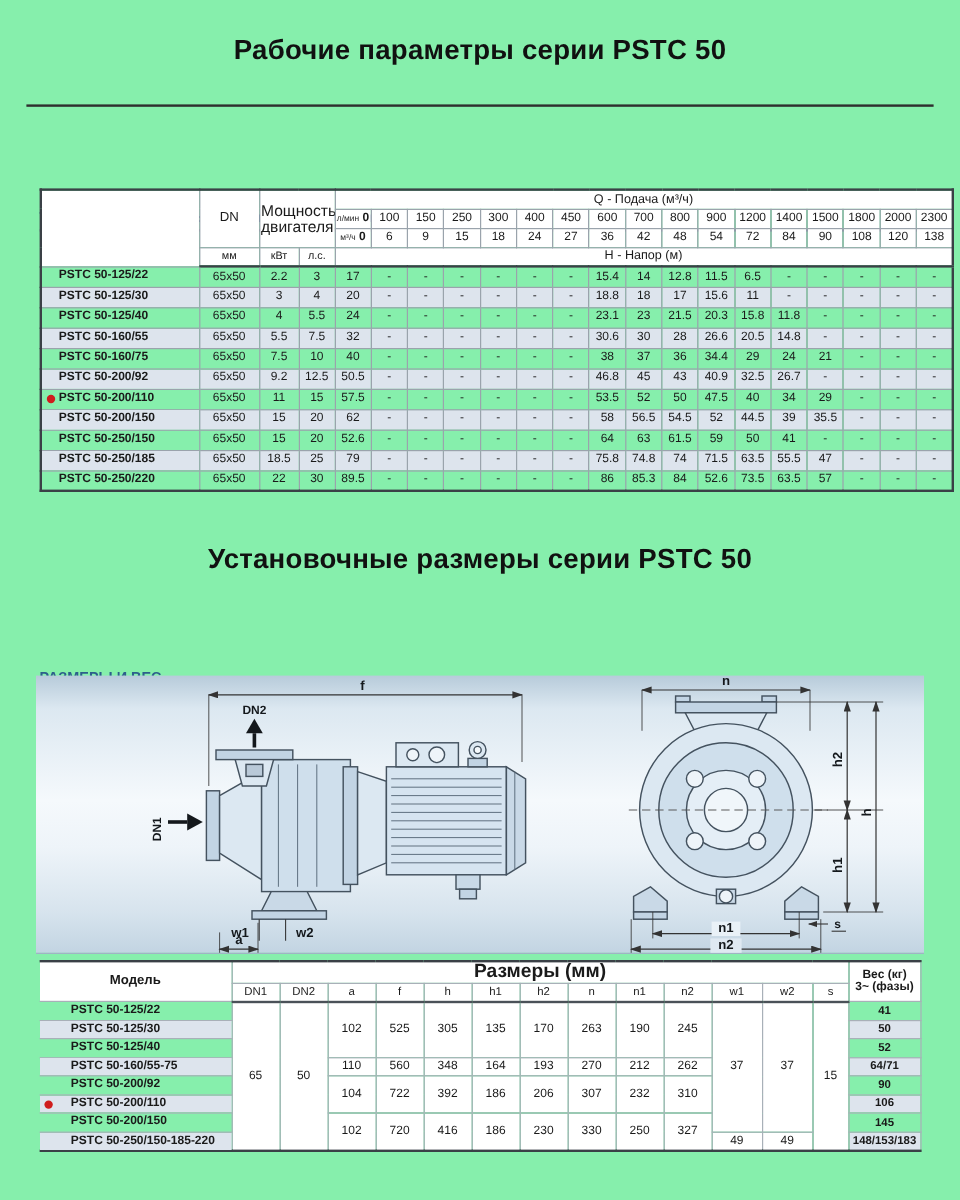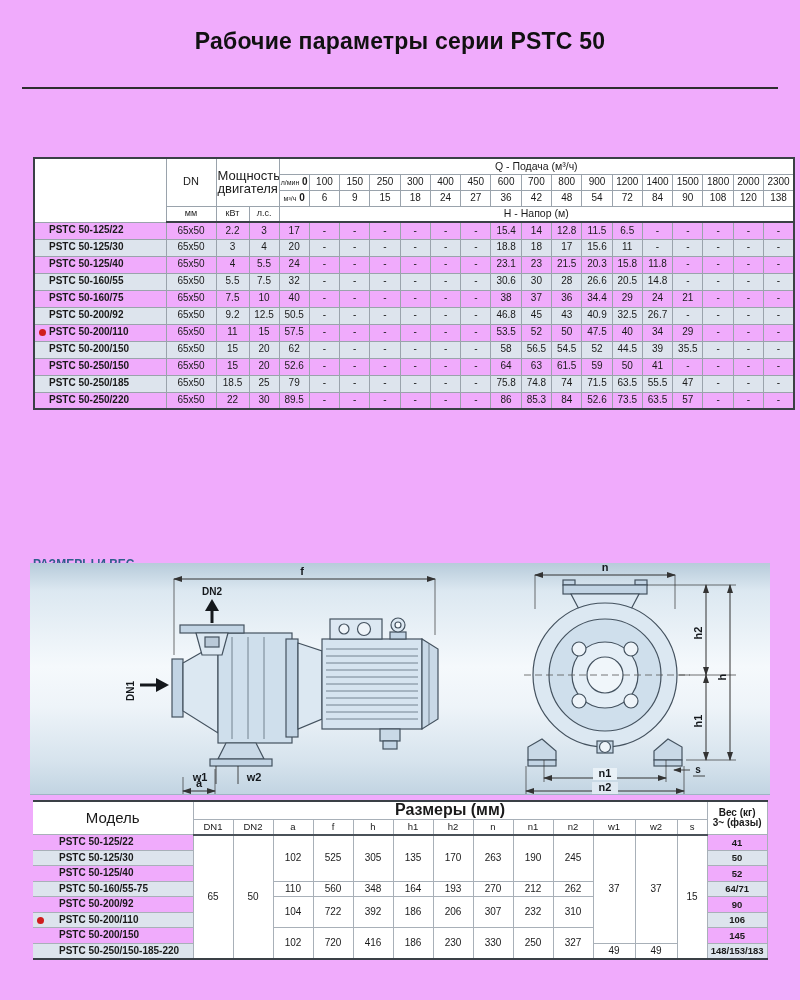--- a/index.html
+++ b/index.html
@@ -1,19 +1,19 @@
 <!DOCTYPE html>
 <html><head>
 <meta charset="utf-8">
 <style>
   * { margin:0; padding:0; box-sizing:border-box; }
   html,body { background:#ffffff; }
   .page {
     position:relative; width:800px; height:1000px; margin:0 auto;
-    background:#f0abfc; font-family:"Liberation Sans", sans-serif; color:#1a1a1a;
+    background:#86efac; font-family:"Liberation Sans", sans-serif; color:#1a1a1a;
     overflow:hidden;
   }
   .main-title { position:absolute; left:0; width:100%; text-align:center;
     font-size:23px; font-weight:bold; color:#111; letter-spacing:0.2px; }
   #title1 { top:28px; }
   #title2 { top:452px; }
   .rule1 { position:absolute; top:87px; left:22px; width:756px;
     border-top:2px solid #2e2e2e; }
 
   .tech-head-row { position:absolute; top:134px; left:33px; width:732px;
@@ -57,21 +57,21 @@
   
   table.dims { position:absolute; top:800px; left:33px; width:734px;
     border-collapse:collapse; table-layout:fixed; font-size:10px;
     border-top:2px solid #3a4046; border-bottom:2px solid #3a4046; }
   table.dims th, table.dims td { border:1px solid #a8b0b8; text-align:center;
     vertical-align:middle; height:15.5px; line-height:1.05; padding:0 1px; overflow:hidden; }
   table.dims th:first-child, table.dims td.model-cell { border-left:none; }
   table.dims thead th { background:#fff; }
   table.dims thead tr:last-child th { border-bottom:2px solid #4a5158; font-weight:normal; font-size:9.5px; }
   .sizes-h { font-weight:bold; font-size:16px; height:23px; }
-  .model-h { font-weight:normal; font-size:15px; }
+  .model-h { font-weight:bold; font-size:11px; }
   .weight-h { font-weight:bold; font-size:10px; line-height:1.9; }
   table.dims td.model-cell { text-align:left; padding-left:26px; font-weight:bold;
     position:relative; font-size:10px; white-space:nowrap; }
   table.dims td.weight-cell { font-weight:bold; font-size:9.5px; }
   table.dims tr.stripe td.model-cell, table.dims tr.stripe td.weight-cell { background:#dde4ed; }
   table.dims td.num { background:#fff; }
 </style>
 </head>
 <body>
 
@@ -397,20 +397,21 @@
           <td>73.5</td>
           <td>63.5</td>
           <td>57</td>
           <td>-</td>
           <td>-</td>
           <td>-</td>
         </tr>
       </tbody>
   </table>
 
+  <div class="main-title" id="title2">Установочные размеры серии PSTC 50</div>
 
   <div class="dim-head">РАЗМЕРЫ И ВЕС</div>
 
   <div class="panel">
     <svg width="740" height="232" viewBox="0 0 740 232">
       <defs>
         <marker id="arr" markerWidth="9" markerHeight="8" refX="8" refY="3" orient="auto-start-reverse">
           <path d="M0,0 L9,3 L0,6 z" fill="#333"></path>
         </marker>
       </defs>

